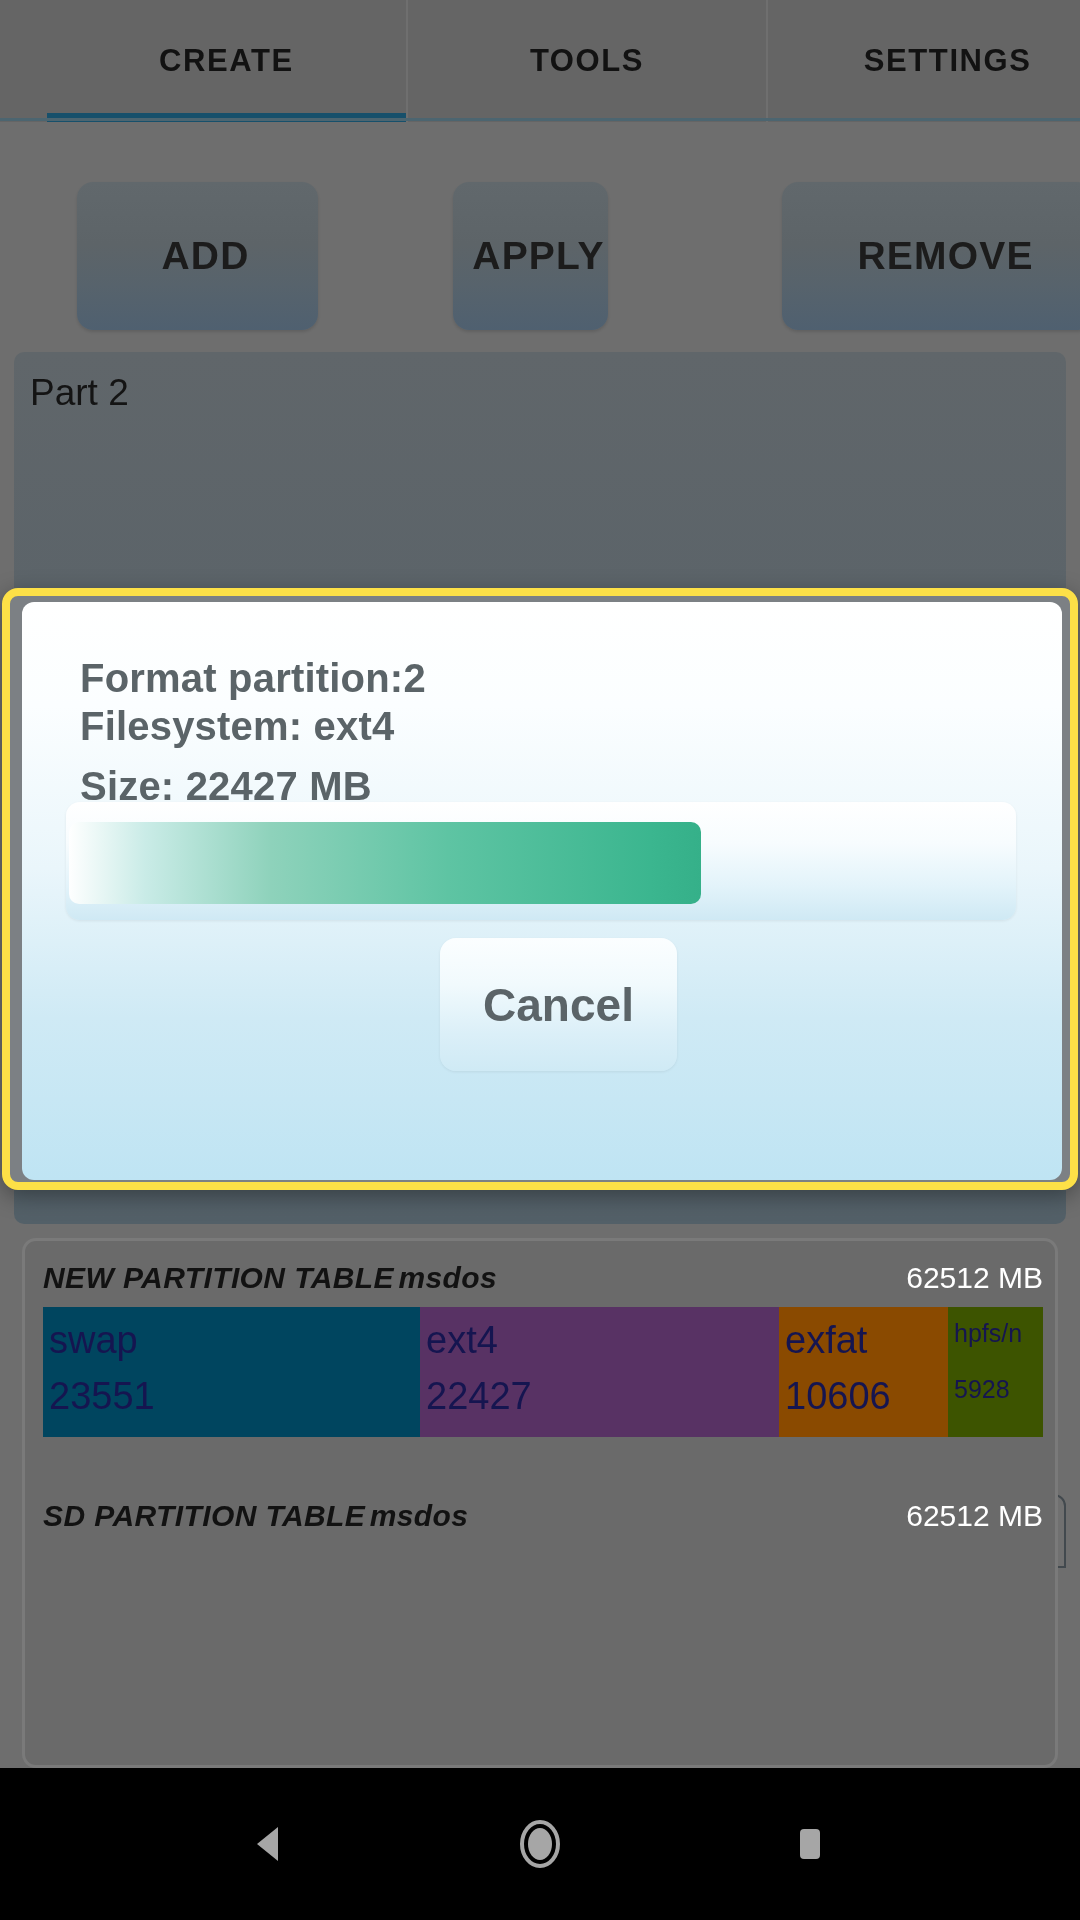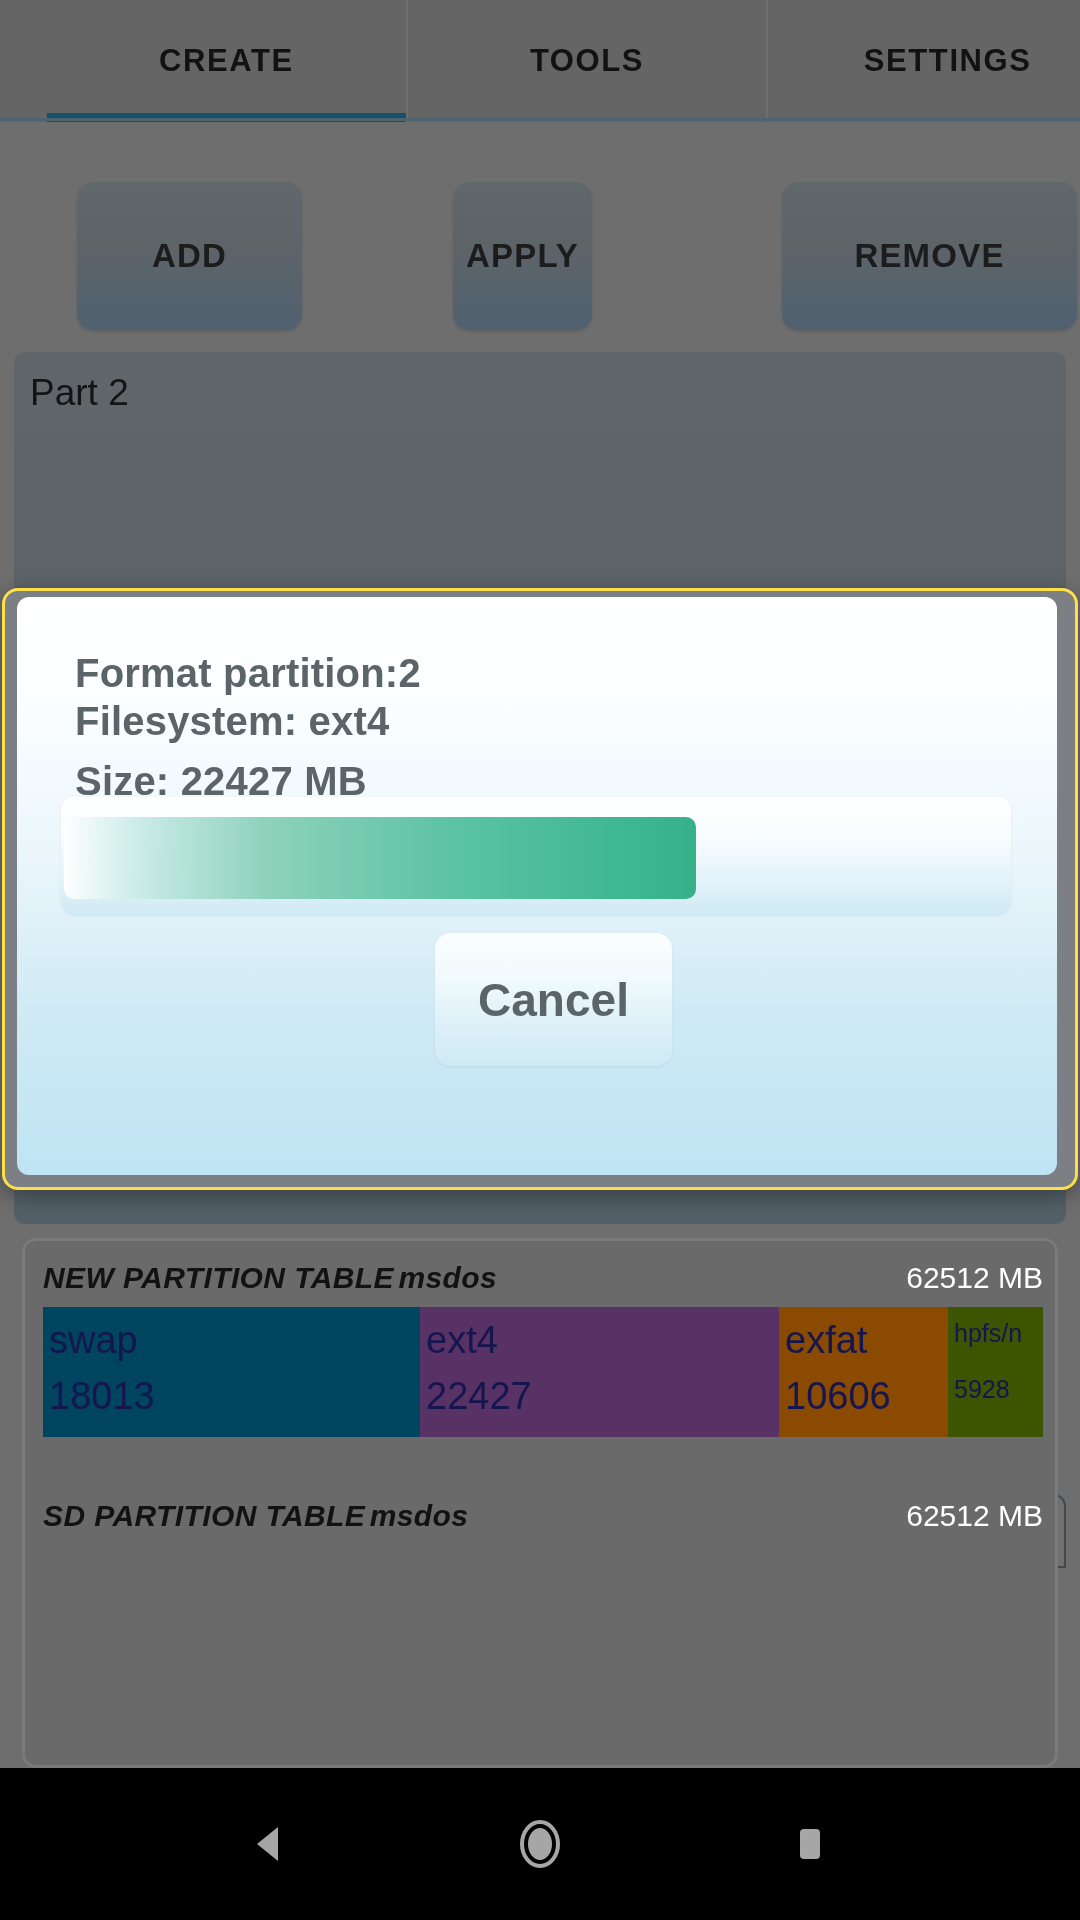--- a/index.html
+++ b/index.html
@@ -82,24 +82,25 @@
   .action-btn {
     position: absolute;
     top: 0;
     height: 148px;
     border-radius: 16px;
     background: linear-gradient(to bottom, #61686c 0%, #5d6468 42%, #57636c 70%, #4f6070 100%);
     display: flex;
     align-items: center;
     justify-content: center;
     color: #1c1c1c;
-    font-size: 33px;
+    font-size: 39px;
     font-weight: bold;
     letter-spacing: 1.2px;
     box-shadow: 0 2px 3px rgba(0,0,0,0.12);
+    padding-left: 16px;
   }
   #btn-add    { left: 77px;  width: 225px; }
   #btn-apply  { left: 453px; width: 139px; }
   #btn-remove { left: 782px; width: 295px; text-align: right; }
 
   
   #part-panel {
     position: absolute;
     left: 14px; top: 352px;
     width: 1052px;
@@ -273,21 +274,21 @@
   #sd-strip .pc-name { top: 18px; font-size: 38px; }
   #sd-strip .pc-size { top: 80px; font-size: 38px; }
 
   
   #dialog-frame {
     position: absolute;
     left: 2px; top: 588px;
     width: 1076px;
     height: 602px;
     box-sizing: border-box;
-    border: 3px solid #fde047;
+    border: 8px solid #fde047;
     border-radius: 16px;
     background: #7c8084;
     box-shadow: 0 6px 22px rgba(0,0,0,0.35);
   }
   #dialog-body {
     position: absolute;
     left: 12px; top: 6px;
     width: 1040px;
     height: 578px;
     border-radius: 12px;
@@ -434,21 +435,21 @@
       <div class="table-head" id="new-head">
         <div>
           <span class="th-title">NEW PARTITION TABLE</span>
           <span class="th-title th-scheme">msdos</span>
         </div>
         <span class="th-size">62512 MB</span>
       </div>
       <div class="part-strip" id="new-strip">
           <div class="part-cell sz-lg" style="width: 37.7%; background: rgb(0, 69, 95);">
             <div class="pc-name">swap</div>
-            <div class="pc-size">18013</div>
+            <div class="pc-size">23551</div>
           </div>
           <div class="part-cell sz-lg" style="width: 35.9%; background: rgb(88, 50, 100);">
             <div class="pc-name">ext4</div>
             <div class="pc-size">22427</div>
           </div>
           <div class="part-cell sz-lg" style="width: 16.9%; background: rgb(138, 74, 0);">
             <div class="pc-name">exfat</div>
             <div class="pc-size">10606</div>
           </div>
           <div class="part-cell sz-sm" style="width: 9.5%; background: rgb(61, 84, 0);">

